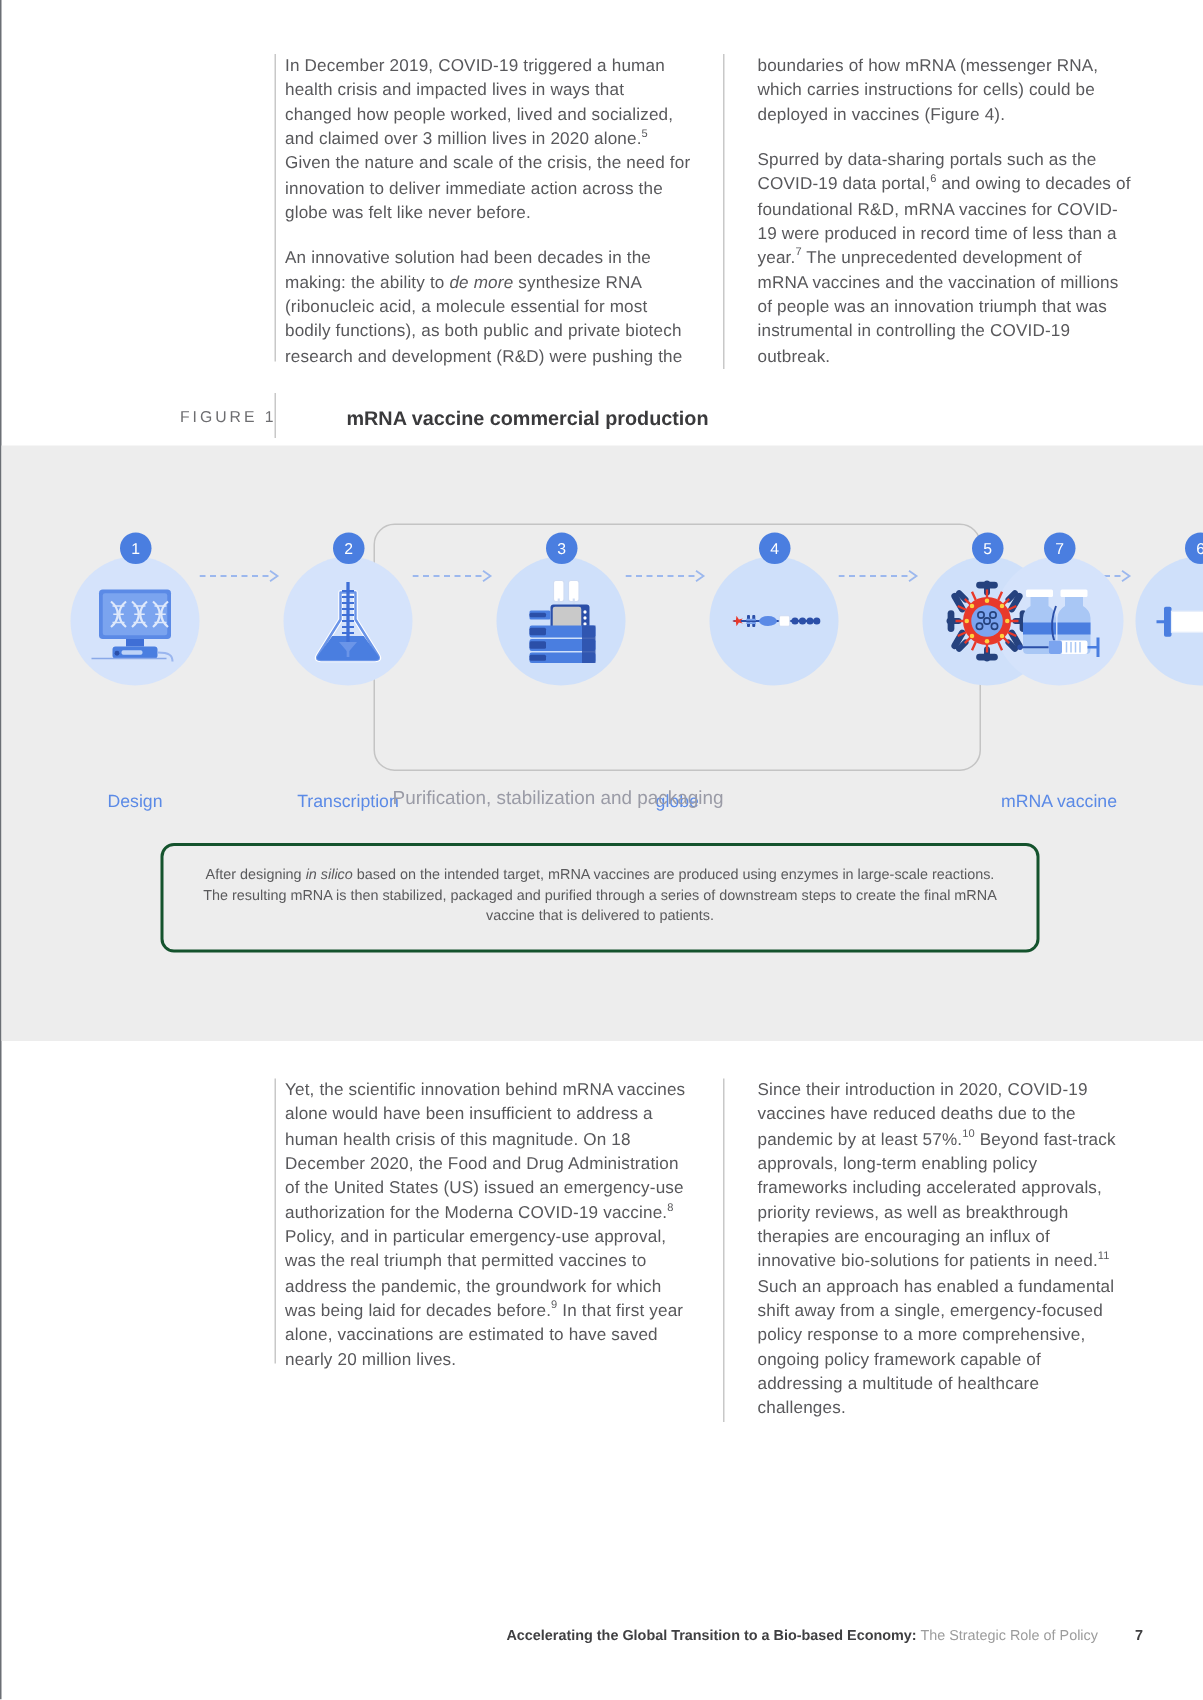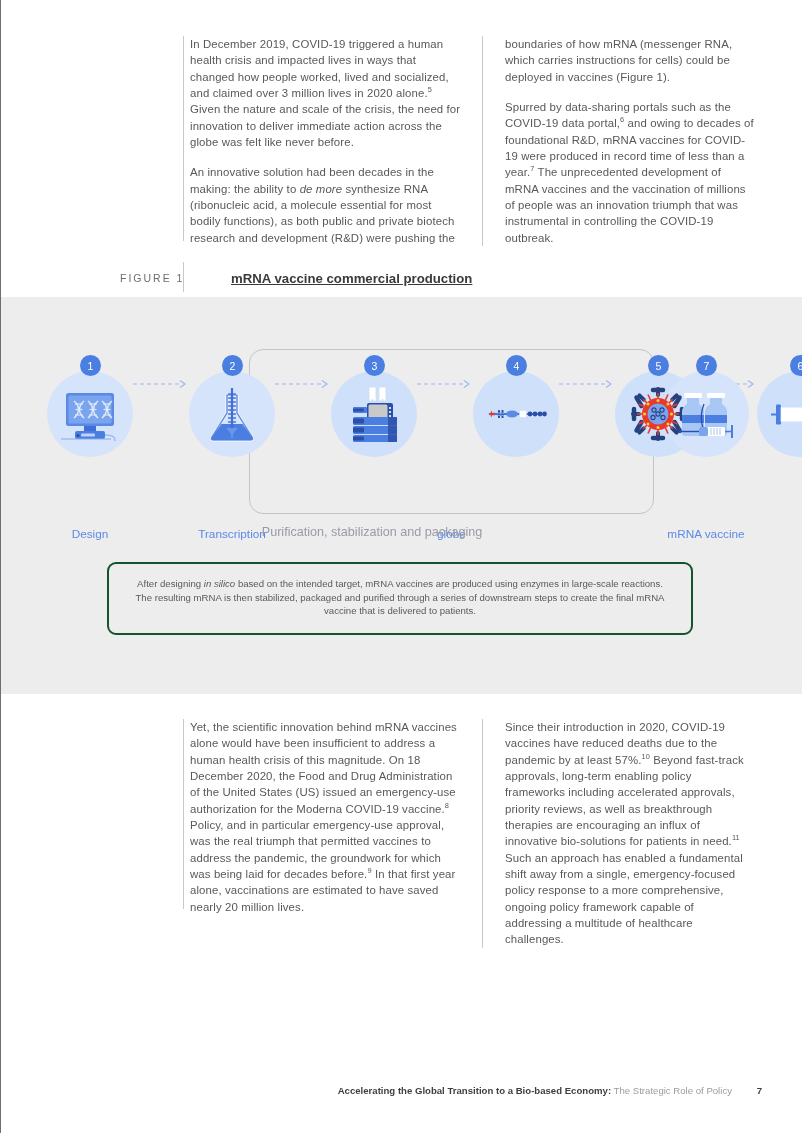--- a/index.html
+++ b/index.html
@@ -85,21 +85,20 @@
     font-size: 10.5px;
     letter-spacing: 0.19em;
     color: #6d6d70;
     width: 85px;
   }
   .figure-title {
     font-size: 13.2px;
     font-weight: bold;
     color: #3a3a3c;
     margin-left: 26px;
-    text-decoration: underline;
   }
 
   
   .figure-band {
     position: absolute;
     left: 1px;
     top: 297px;
     width: 801px;
     height: 397px;
     background: #ededed;
@@ -247,21 +246,21 @@
 
 <div class="page-edge-rule"></div>
 
 <div class="col-gutter-rule top"></div>
 <div class="text-block top">
   <div class="col left">
       <p>In December 2019, COVID-19 triggered a human health crisis and impacted lives in ways that changed how people worked, lived and socialized, and claimed over 3 million lives in 2020 alone.<sup>5</sup> Given the nature and scale of the crisis, the need for innovation to deliver immediate action across the globe was felt like never before.</p>
       <p>An innovative solution had been decades in the making: the ability to <em>de more</em> synthesize RNA (ribonucleic acid, a molecule essential for most bodily functions), as both public and private biotech research and development (R&amp;D) were pushing the</p>
     </div>
   <div class="col right">
-      <p>boundaries of how mRNA (messenger RNA, which carries instructions for cells) could be deployed in vaccines (Figure 1).</p>
+      <p>boundaries of how mRNA (messenger RNA, which carries instructions for cells) could be deployed in vaccines (Figure 4).</p>
       <p>Spurred by data-sharing portals such as the COVID-19 data portal,<sup>6</sup> and owing to decades of foundational R&amp;D, mRNA vaccines for COVID-19 were produced in record time of less than a year.<sup>7</sup> The unprecedented development of mRNA vaccines and the vaccination of millions of people was an innovation triumph that was instrumental in controlling the COVID-19 outbreak.</p>
     </div>
 </div>
 
 <div class="col-gutter-rule fig"></div>
 <div class="figure-header">
   <span class="figure-kicker">FIGURE 1</span>
   <span class="figure-title">mRNA vaccine commercial production</span>
 </div>
 

